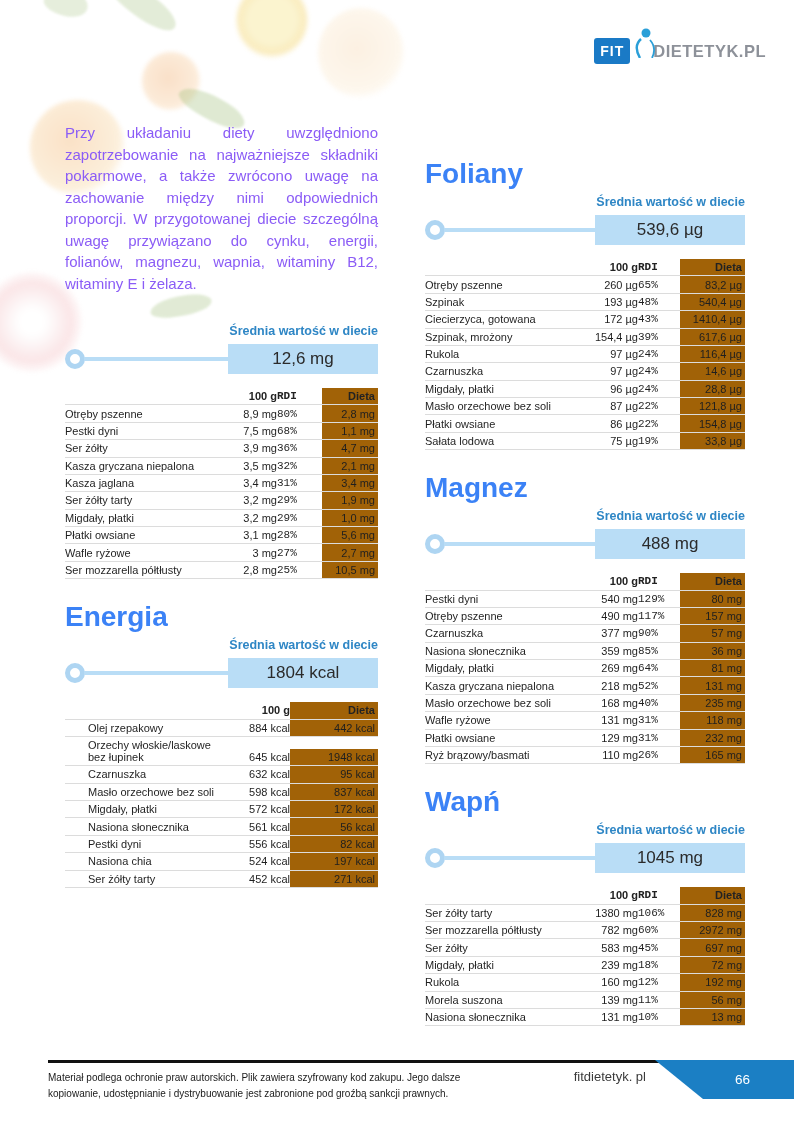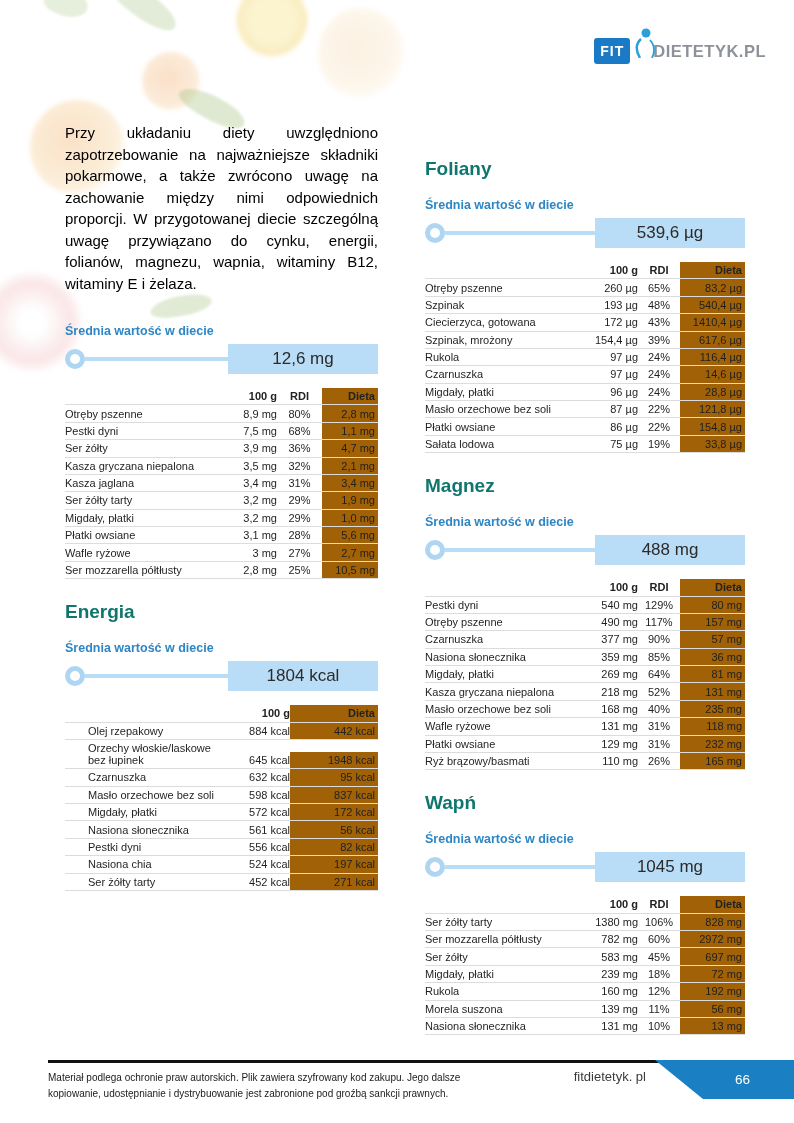--- a/index.html
+++ b/index.html
@@ -33,40 +33,40 @@
   .logo-fit{background:#1a7ac6;color:#fff;font-weight:bold;font-size:14px;
     padding:5px 6px;border-radius:3px;letter-spacing:1px;}
   .logo-person{margin:0 -3px 0 2px;position:relative;top:-6px;}
   .logo-rest{color:#8d9199;font-weight:bold;font-size:16.5px;letter-spacing:.5px;}
 
   
   .col{position:absolute;}
   .col-left{left:65px;top:122px;width:313px;}
   .col-right{left:425px;top:158px;width:320px;}
 
-  .intro{margin:0 0 30px;font-size:15px;line-height:21.5px;text-align:justify;color:#000000;}
+  .intro{margin:0 0 30px;font-size:15px;line-height:21.5px;text-align:justify;color:#8b5cf6;}
 
   
-  .section h2{color:#0f766e;font-size:19px;font-weight:bold;margin:22px 0 0;}
+  .section h2{color:#3b82f6;font-size:28px;font-weight:bold;margin:22px 0 0;}
   .section:first-child h2, .col-right .section:first-of-type h2{margin-top:0;}
-  .avg-label{color:#2e86c5;font-weight:bold;font-size:12.5px;margin:18px 0 6px;}
+  .avg-label{color:#2e86c5;font-weight:bold;font-size:12.5px;text-align:right;margin:5px 0 6px;}
   .deco-row{display:flex;align-items:center;height:30px;}
   .deco-circle{width:10px;height:10px;border:5px solid #aed5f2;border-radius:50%;
     background:#fff;flex:0 0 auto;}
   .deco-line{flex:1;height:4px;background:#b9ddf6;margin-left:-1px;}
   .avg-box{width:150px;height:30px;background:#b9ddf6;display:flex;align-items:center;
     justify-content:center;font-size:17px;color:#2b2b2b;flex:0 0 auto;}
 
   .tbl{margin-top:14px;font-size:11px;color:#1f1f1f;}
   .tbl-row{display:flex;align-items:flex-end;border-bottom:1px solid #dcdcdc;}
   .tbl-row.thead{font-weight:bold;color:#222;}
   .cell{padding:2.2px 0;}
   .c-name{flex:1;padding-right:4px;}
   .c-100g{width:58px;text-align:right;flex:0 0 auto;}
-  .c-rdi{width:45px;text-align:center;flex:0 0 auto;}
+  .c-rdi{width:45px;text-align:left;flex:0 0 auto;font-family:Liberation Mono, monospace;}
   .c-dieta{width:53px;text-align:right;flex:0 0 auto;background:#a16207;padding-right:3px;}
   .sec-energia .c-dieta{width:85px;}
   .sec-energia .c-name{padding-left:23px;}
   .col-right .c-100g{width:60px;}
   .col-right .c-rdi{width:42px;}
   .col-right .c-dieta{width:62px;}
 
   
   .footer-rule{position:absolute;left:48px;top:1060px;width:612px;height:3px;background:#111;}
   .footer-badge{position:absolute;left:655px;top:1060px;width:139px;height:39px;

